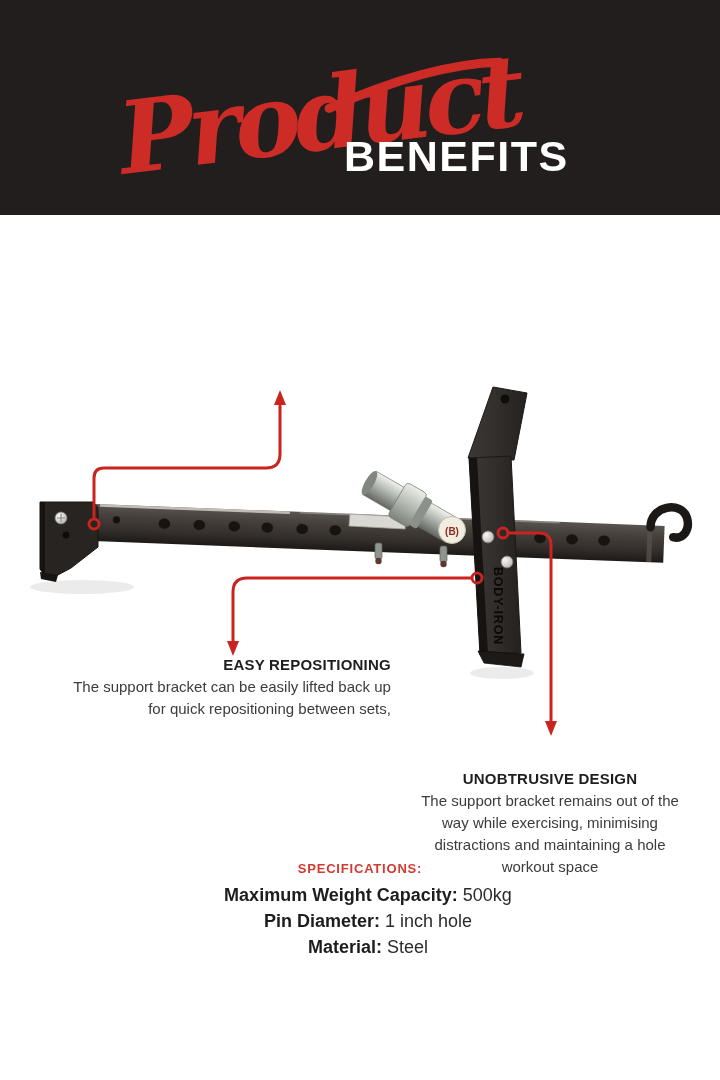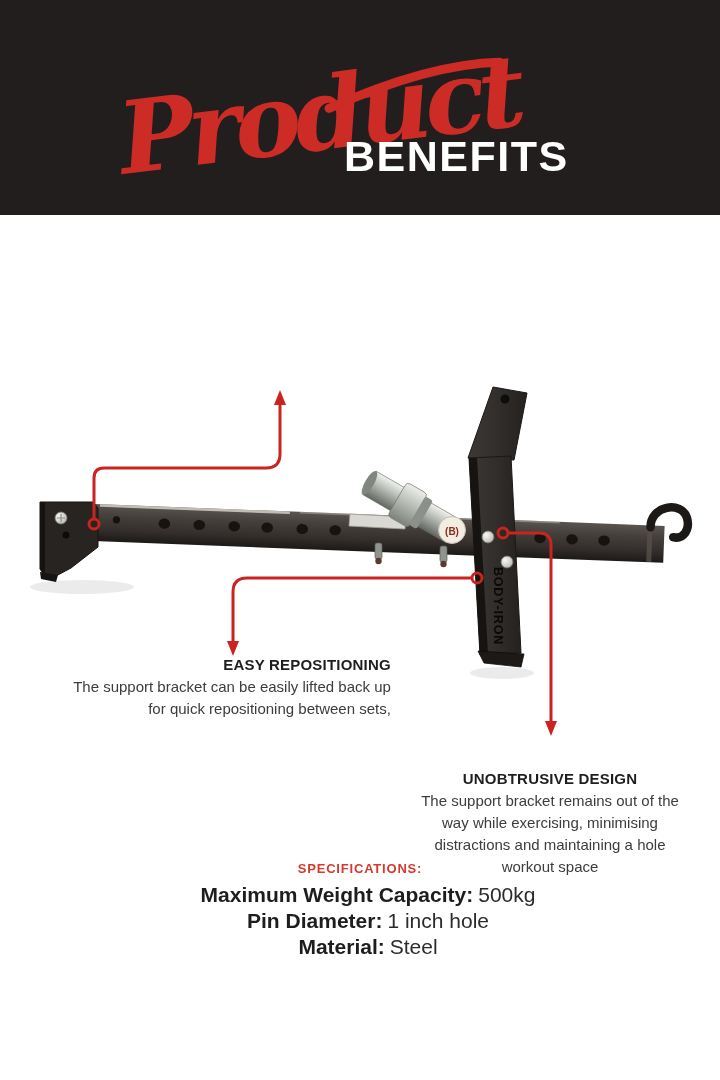--- a/index.html
+++ b/index.html
@@ -27,21 +27,21 @@
   }
   
   .specs {
     position:absolute; left:360px; top:858px; transform:translateX(-50%);
     text-align:center; white-space:nowrap;
   }
   .specs-heading {
     color:#d43a30; font-weight:bold; font-size:13px;
     letter-spacing:0.8px; line-height:22px; margin-bottom:2px;
   }
-  .spec-line { font-size:21px; color:#2b2b2b; line-height:26px;margin-left:16px; }
+  .spec-line { font-size:18px; color:#2b2b2b; line-height:26px;margin-left:16px; }
   .spec-label { font-weight:bold; color:#1d1d1d; margin-right:5px; }
   .product-svg { position:absolute; left:0; top:375px; }
   .header-svg  { position:absolute; left:0; top:0; }
 </style>
 </head>
 <body>
 
 <div class="page">
 
   <div class="header-band">

